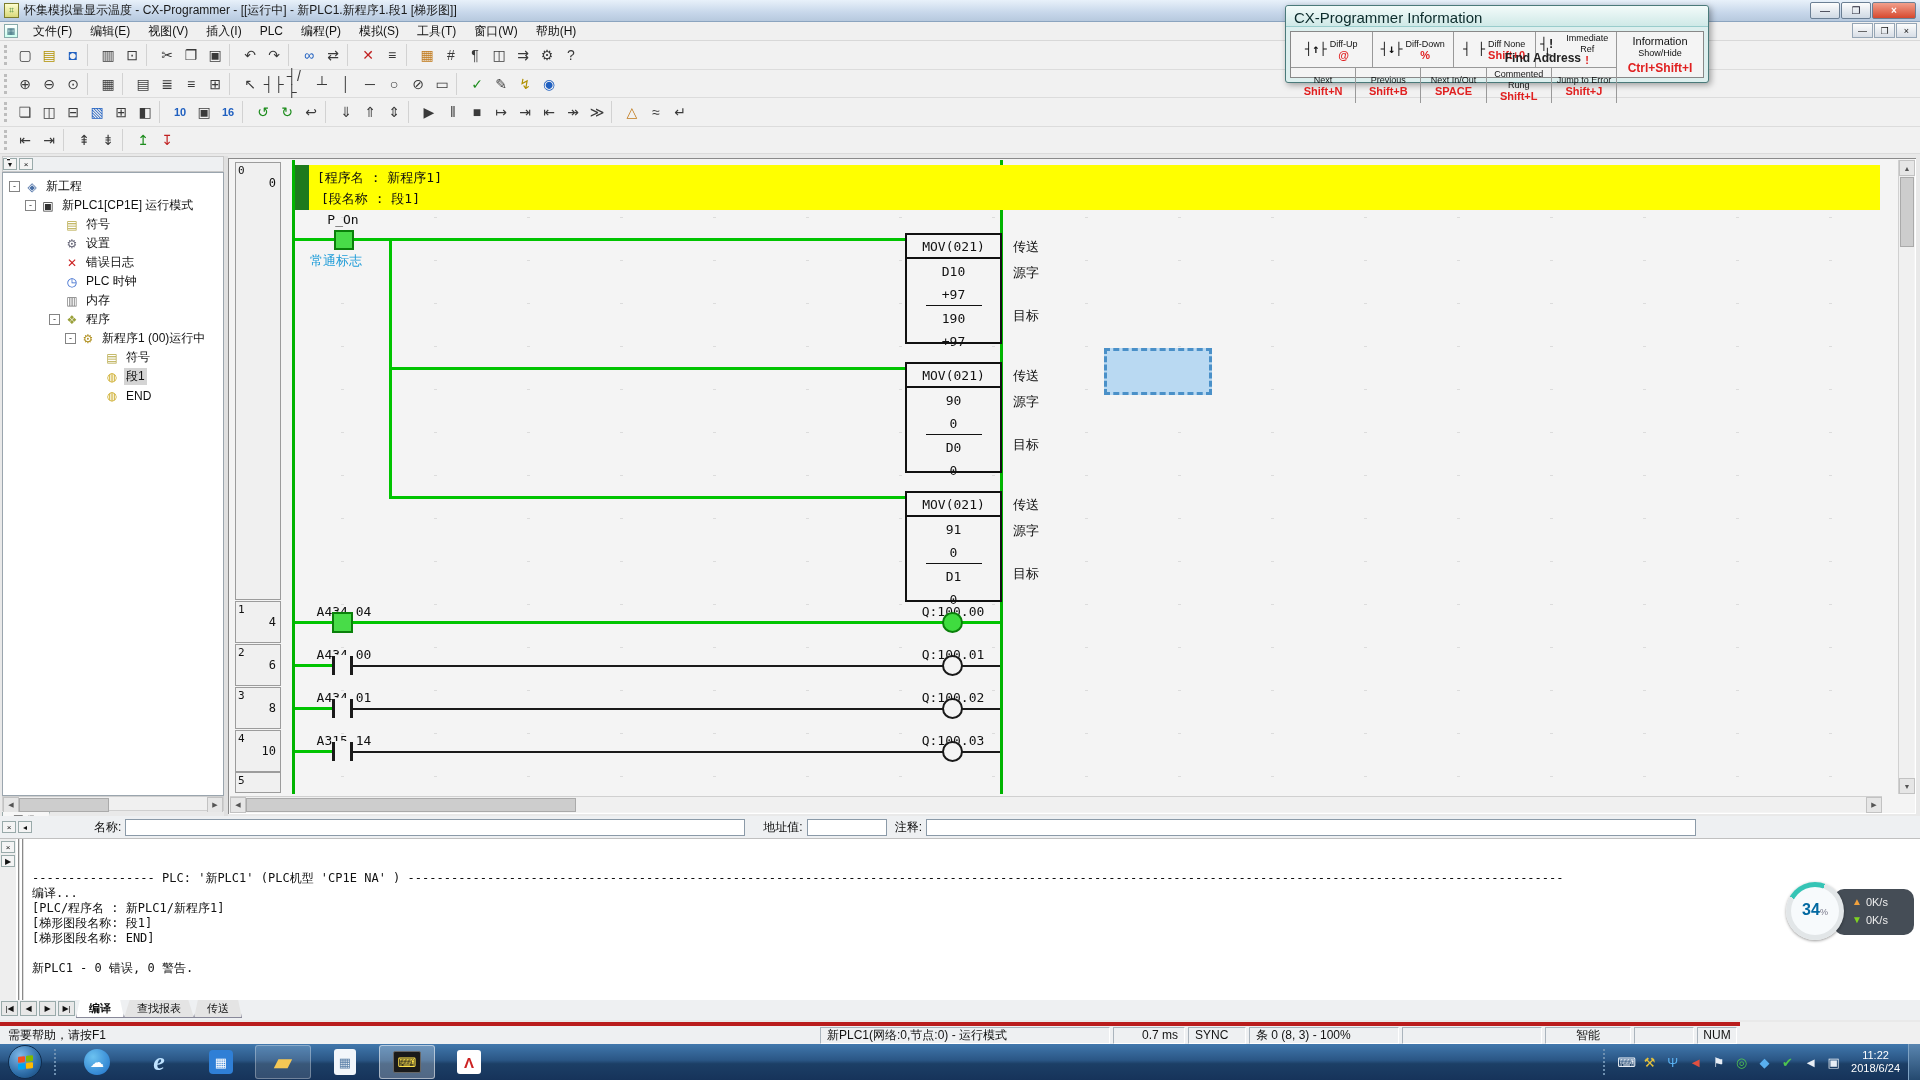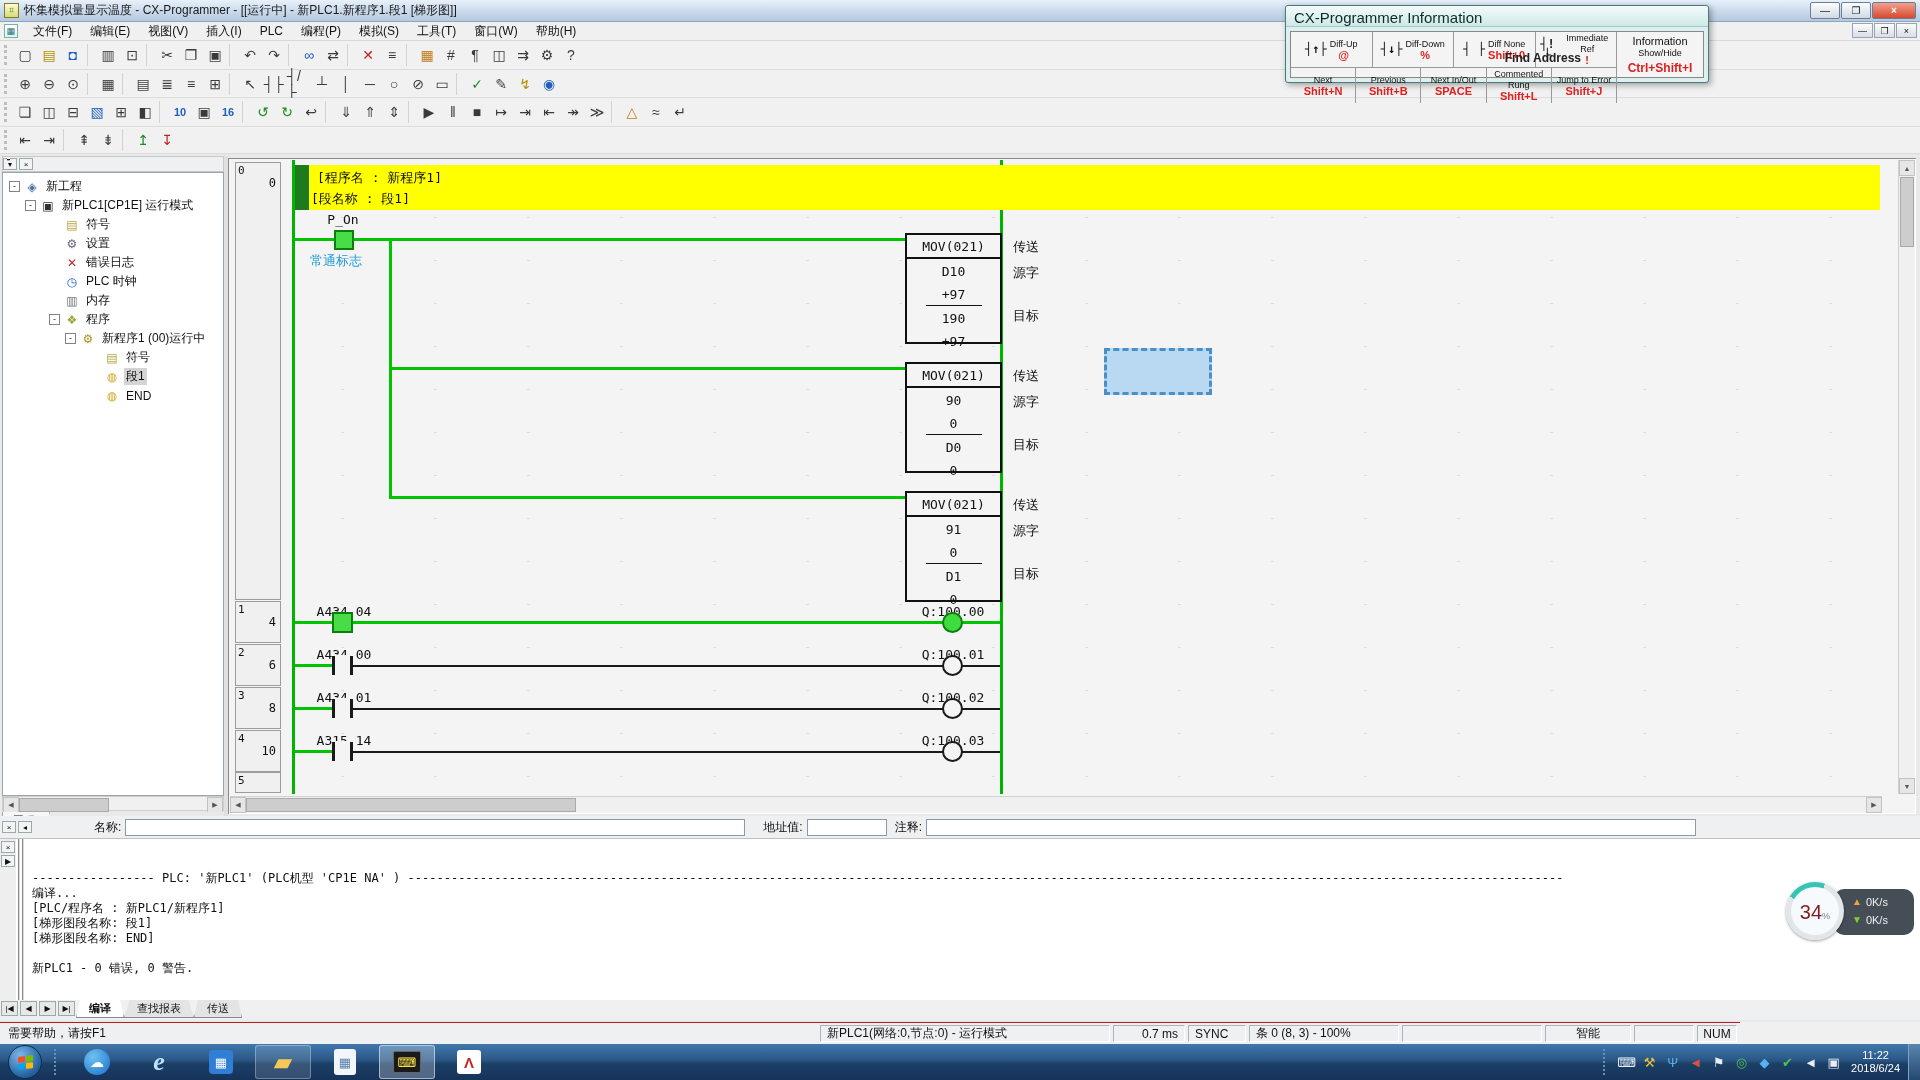--- a/index.html
+++ b/index.html
@@ -74,21 +74,21 @@
   
   .ladder-win{position:absolute;left:228px;top:4px;width:1688px;height:656px;background:#f4f4f4;
     box-shadow:inset 1px 1px 0 #8a8a8a, inset -1px -1px 0 #fff;}
   .ladder-canvas{position:absolute;left:2px;top:2px;width:1668px;height:634px;background:#f4f4f4;overflow:hidden;
     background-image:radial-gradient(#dcdcdc 1px, transparent 1.4px);background-size:93px 43px;background-position:66px 36px;
     font-family:"DejaVu Sans Mono",monospace;font-size:13px;}
   .rail{position:absolute;width:3px;background:#00b400;top:0;height:634px;}
   .rail.left{left:62px;} .rail.right{left:770px;}
   .yellowband{position:absolute;left:65px;top:5px;width:1585px;height:45px;background:#ffff00;}
   .yb-block{position:absolute;left:0;top:0;width:14px;height:45px;background:#1d7a1d;}
-  .yb-line1{position:absolute;left:22px;top:4px;} .yb-line2{position:absolute;left:16px;top:25px;}
+  .yb-line1{position:absolute;left:22px;top:4px;} .yb-line2{position:absolute;left:26px;top:25px;}
   .margin-cell{position:absolute;left:5px;width:46px;border:1px solid #9c9c9c;background:#f0f0f0;}
   .mnum{position:absolute;left:2px;top:1px;font-size:11px;}
   .mstep{position:absolute;right:4px;top:13px;font-size:12px;}
   .gline{position:absolute;height:3px;background:#00c400;}
   .gvline{position:absolute;width:3px;background:#00c400;}
   .pon-label{position:absolute;left:84px;top:52px;width:58px;text-align:center;}
   .pon-contact{position:absolute;left:104px;top:70px;width:20px;height:20px;background:#48dc48;border:2px solid #0a800a;}
   .pon-comment{position:absolute;left:80px;top:92px;color:#1e9cd8;}
   .mov-stack{position:absolute;left:675px;top:73px;width:330px;}
   .movwrap{position:relative;height:111px;margin-bottom:18px;}
@@ -139,21 +139,21 @@
   .oline{min-height:15px;line-height:15px;}
   .out-tabs{position:absolute;left:0;top:846px;width:1920px;height:20px;background:#eef0f2;display:flex;align-items:flex-start;}
   .nav-btn{width:17px;height:15px;border:1px solid #9aa;background:#e8e8e8;font-size:8px;margin:1px 1px 0 1px;
     display:flex;align-items:center;justify-content:center;}
   .otab{padding:1px 12px;border:1px solid #889;border-top:none;background:#e4e4e4;margin-top:0;
     clip-path:polygon(8% 0,92% 0,100% 100%,0 100%);font-size:11px;}
   .otab.active{background:#fff;font-weight:bold;}
 
   
   .statusbar{position:absolute;left:0;top:1022px;width:1740px;height:22px;background:#eef0f2;
-    border-top:1px solid #b91c1c;display:flex;align-items:center;font-size:12px;}
+    border-top:4px solid #b91c1c;display:flex;align-items:center;font-size:12px;}
   .sb-help{margin-left:8px;flex:none;}
   .sb-fill{flex:1;}
   .sb-cell{height:17px;border:1px solid;border-color:#aab4bd #fff #fff #aab4bd;margin-right:3px;
     display:flex;align-items:center;padding:0 6px;flex:none;}
   .sb-plc{width:290px;} .sb-scan{width:72px;justify-content:flex-end;} .sb-sync{width:58px;}
   .sb-pos{width:150px;} .sb-sp1{width:140px;} .sb-ime{width:86px;justify-content:center;}
   .sb-sp2{width:60px;} .sb-num{width:40px;justify-content:center;}
 
   
   .taskbar{position:absolute;left:0;top:1044px;width:1920px;height:36px;
@@ -190,21 +190,21 @@
   
   .gadget{position:absolute;left:1786px;top:882px;width:134px;height:60px;z-index:40;}
   .g-panel{position:absolute;left:48px;top:7px;width:80px;height:46px;background:rgba(22,32,44,.8);
     border-radius:10px;color:#eee;font-size:11px;padding:4px 6px 0 18px;}
   .g-row{display:flex;align-items:center;gap:4px;line-height:18px;}
   .g-up{color:#f2a13c;font-size:10px;} .g-dn{color:#7ed321;font-size:10px;}
   .g-circle{position:absolute;left:0;top:0;width:58px;height:58px;border-radius:50%;
     background:conic-gradient(from 300deg,#35c4b5 0 80deg,#e2e6e8 80deg 360deg);
     display:flex;align-items:center;justify-content:center;box-shadow:0 1px 3px rgba(0,0,0,.4);}
   .g-inner{width:48px;height:48px;border-radius:50%;background:#f7fafc;display:flex;align-items:baseline;justify-content:center;padding-top:14px;}
-  .g-num{font-size:20px;font-weight:normal;color:#7f1d1d;} .g-unit{font-size:9px;color:#778;}
+  .g-num{font-size:16px;font-weight:bold;color:#0369a1;} .g-unit{font-size:9px;color:#778;}
 
   
   .popup{position:absolute;left:1285px;top:5px;width:424px;height:78px;background:#ddefee;
     border:1px solid #4a7a7a;border-radius:3px;box-shadow:2px 2px 6px rgba(0,0,0,.35);z-index:60;}
   .pop-title{height:21px;background:linear-gradient(#f3fbfa,#cfe9e7);border-bottom:1px solid #9cc;
     font-size:15px;color:#0c2b2b;padding:3px 0 0 8px;border-radius:3px 3px 0 0;}
   .pop-body{position:absolute;left:4px;top:25px;right:4px;bottom:4px;border:1px solid #888;background:#f4f4f4;display:flex;}
   .pop-main{flex:1;display:flex;flex-direction:column;}
   .pop-row{display:flex;flex:1;}
   .pop-row.top{border-bottom:1px solid #999;}

